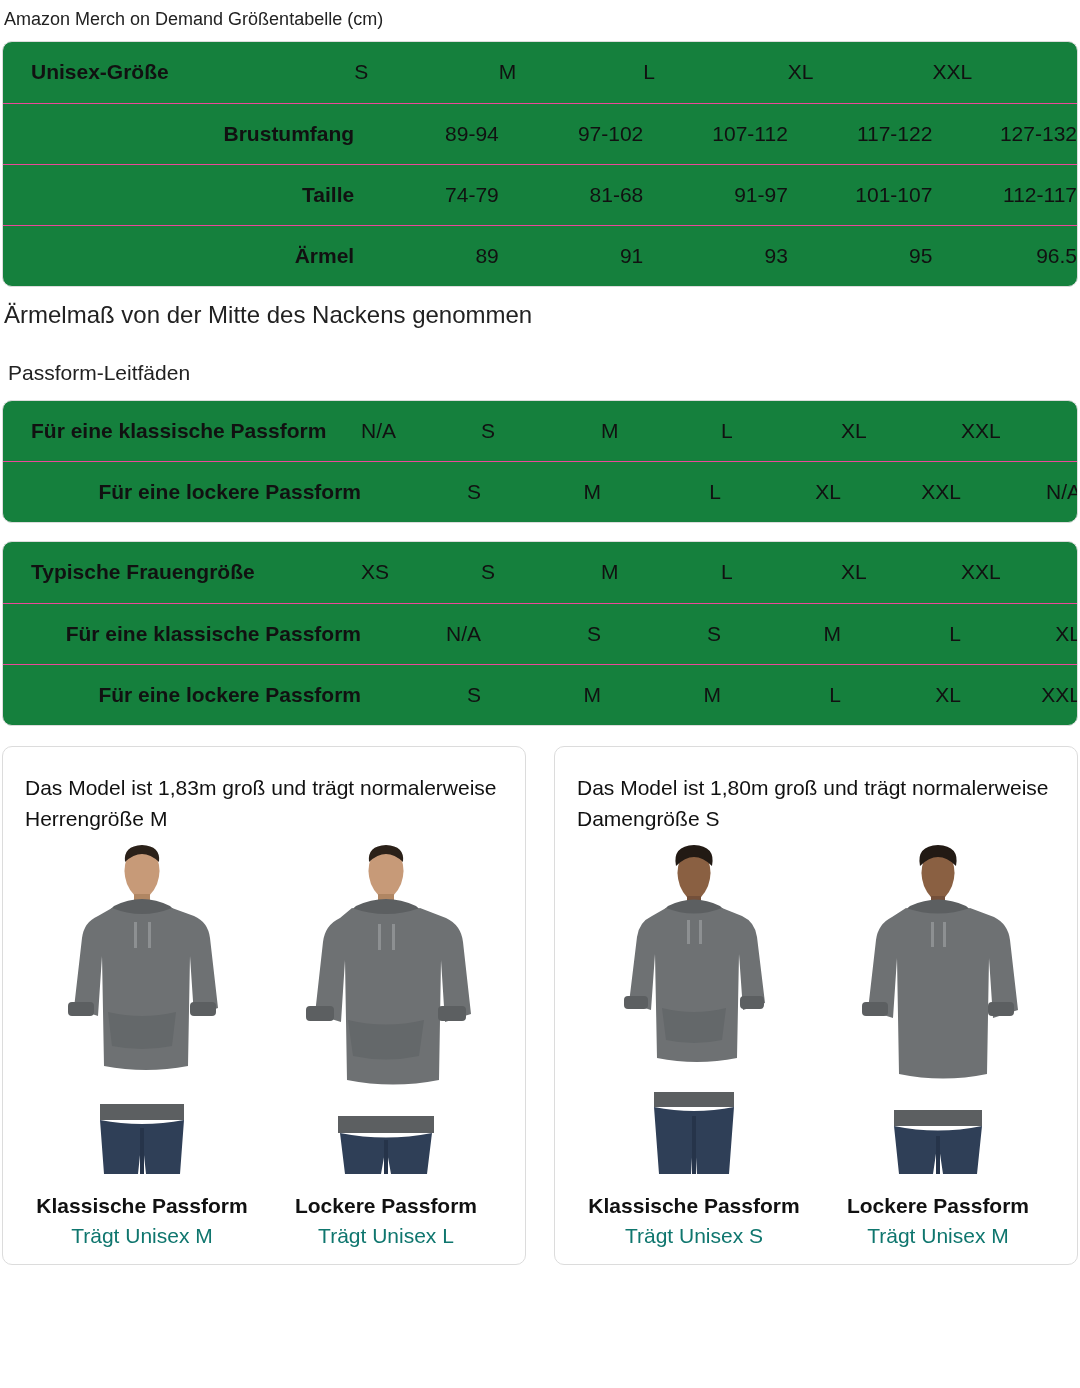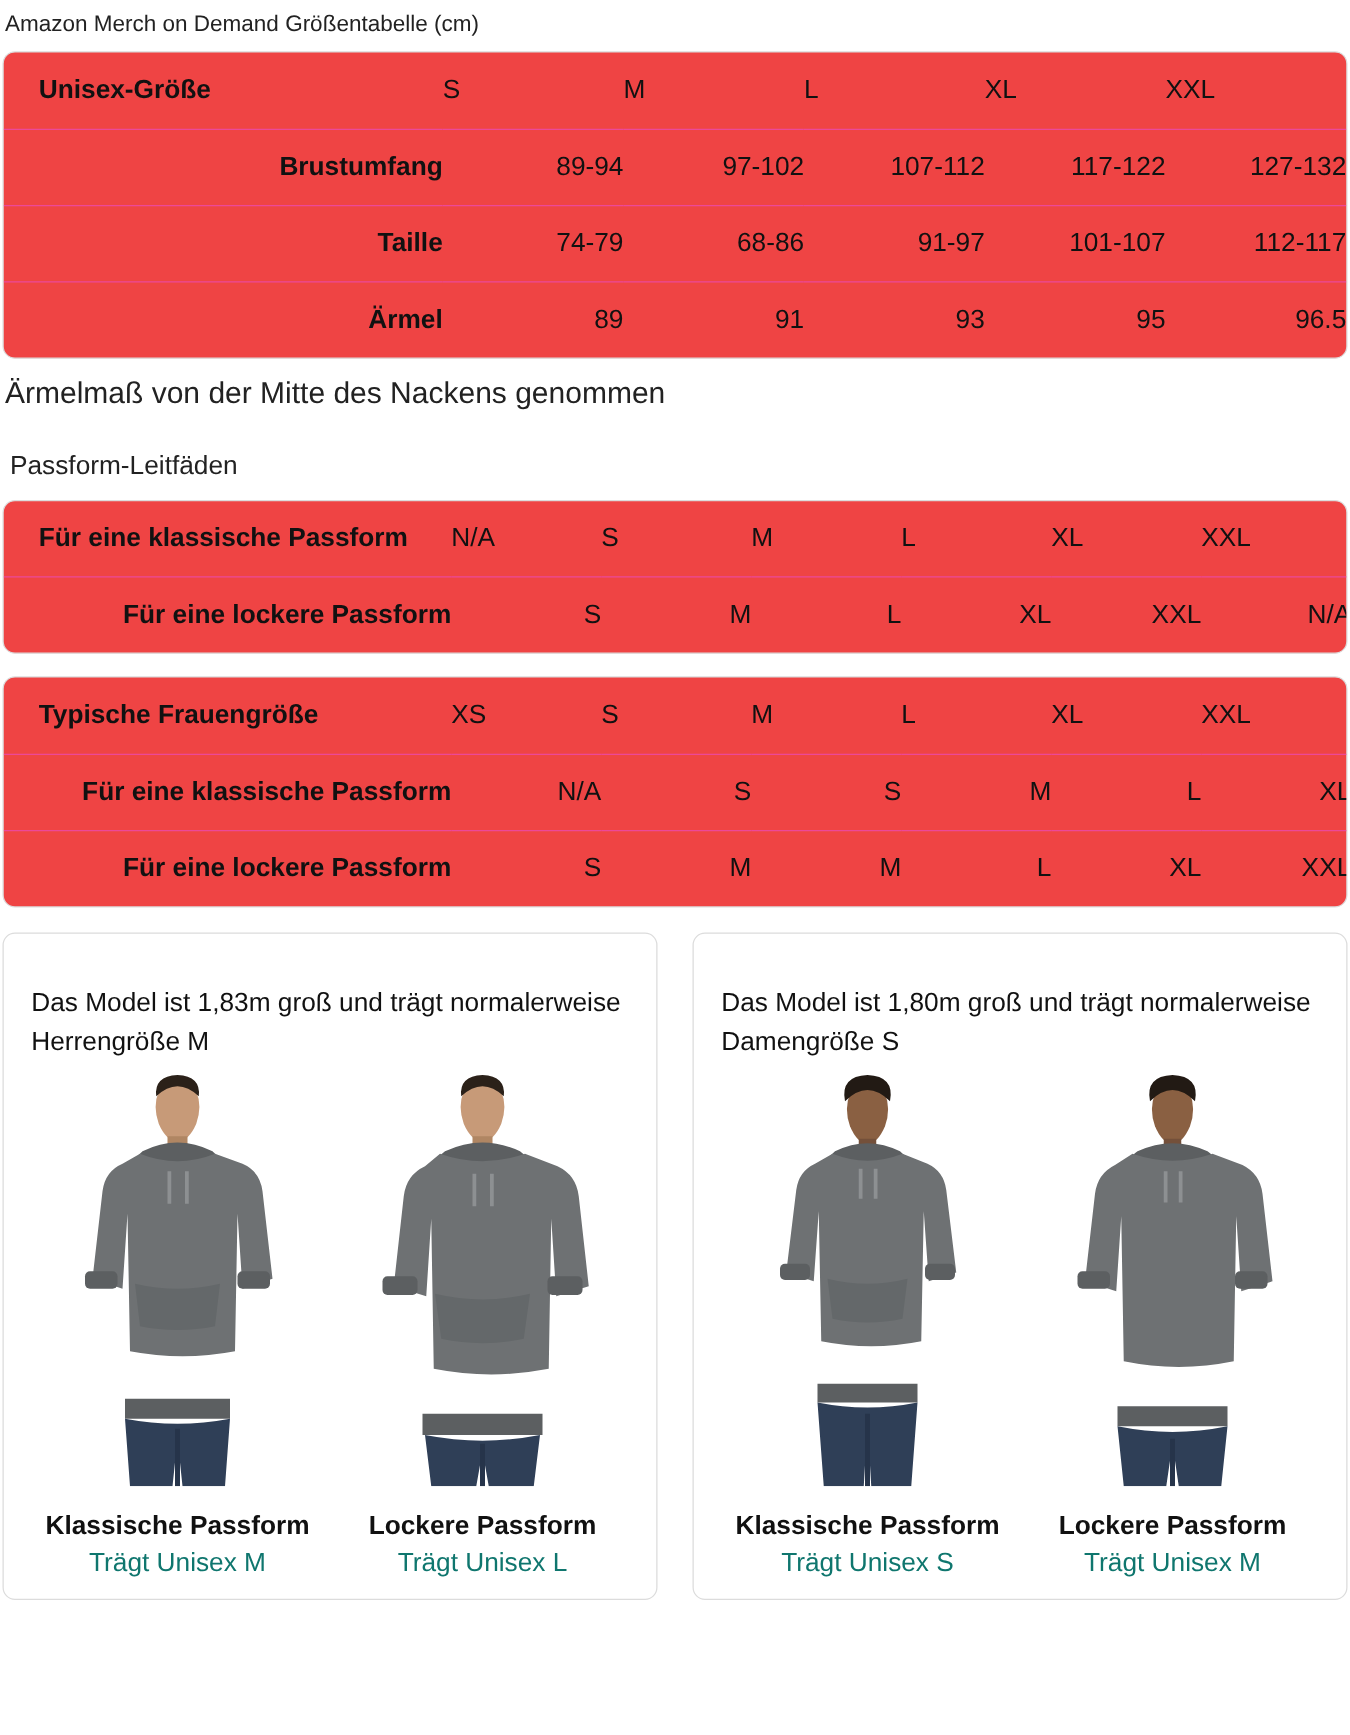--- a/index.html
+++ b/index.html
@@ -34,21 +34,21 @@
   .section-title {
     font-size: 21px;
     color: #222222;
     padding: 16px 0 14px 8px;
     line-height: 1.3;
   }
   .card {
     border: 1px solid #dcdcdc;
     border-radius: 10px;
     overflow: hidden;
-    background: #ef4444;
+    background: #15803d;
     margin: 0 2px;
   }
   table.sizes {
     width: 100%;
     border-collapse: collapse;
     table-layout: fixed;
   }
   table.sizes tr + tr td {
     border-top: 1px solid #ec4899;
     text-align: right;
@@ -76,21 +76,21 @@
   .models {
     display: flex;
     gap: 28px;
     padding: 20px 2px 0 2px;
     box-sizing: border-box;
   }
   .model-card {
     flex: 1 1 0;
     border: 1px solid #dcdcdc;
     border-radius: 10px;
-    padding: 41px 22px 16px 22px;
+    padding: 26px 22px 16px 22px;
     box-sizing: border-box;
   }
   .model-head {
     font-size: 21px;
     color: #111;
     line-height: 1.45;
     margin-bottom: 10px;
   }
   .figs {
     display: flex;
@@ -151,21 +151,21 @@
           <td class="rowhead">Brustumfang</td>
           <td>89-94</td>
           <td>97-102</td>
           <td>107-112</td>
           <td>117-122</td>
           <td>127-132</td>
         </tr>
         <tr>
           <td class="rowhead">Taille</td>
           <td>74-79</td>
-          <td>68-86</td>
+          <td>81-68</td>
           <td>91-97</td>
           <td>101-107</td>
           <td>112-117</td>
         </tr>
         <tr>
           <td class="rowhead">Ärmel</td>
           <td>89</td>
           <td>91</td>
           <td>93</td>
           <td>95</td>

